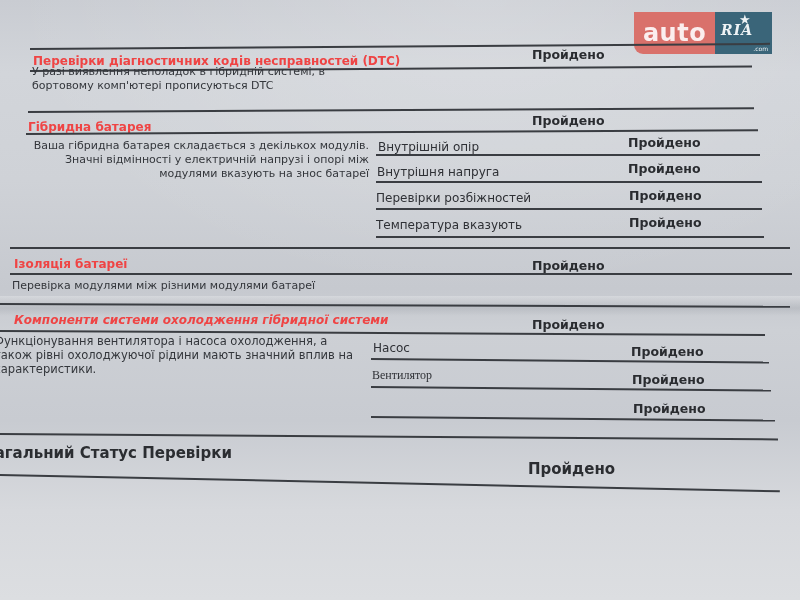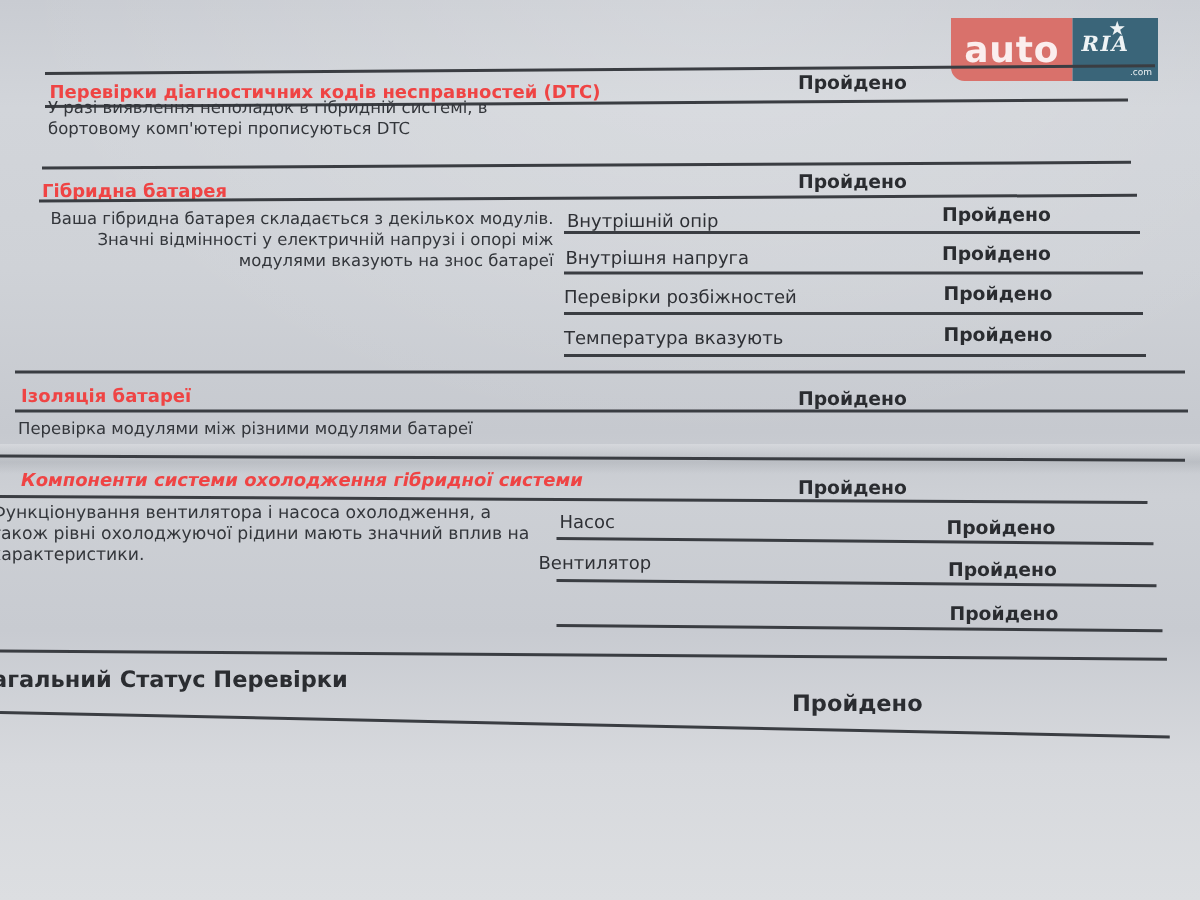--- a/index.html
+++ b/index.html
@@ -89,21 +89,21 @@
 
   <div class="txt h2" style="left:2px; top:313px; font-style:italic;margin-left:12px;">Компоненти системи охолодження гібридної системи</div>
   <div class="txt pass" style="left:532px; top:317px;">Пройдено</div>
   <div class="rule" style="left:0px; top:330px; width:765px; transform:rotate(0.3deg);"></div>
   <div class="txt desc" style="left:-6px; top:334px; width:365px; font-size:11.5px;">Функціонування вентилятора і насоса охолодження, а також рівні охолоджуючої рідини мають значний вплив на характеристики.</div>
 
   <div class="txt label" style="left:373px; top:341px;">Насос</div>
   <div class="txt pass" style="left:631px; top:344px;">Пройдено</div>
   <div class="rule" style="left:371px; top:358px; width:398px; transform:rotate(0.5deg);"></div>
 
-  <div class="txt label" style="left:359px; top:368px;">Вентилятор</div>
+  <div class="txt label" style="left:372px; top:368px;font-family:Liberation Serif, serif;">Вентилятор</div>
   <div class="txt pass" style="left:632px; top:372px;">Пройдено</div>
   <div class="rule" style="left:371px; top:386px; width:400px; transform:rotate(0.5deg);"></div>
 
   <div class="txt pass" style="left:633px; top:401px;">Пройдено</div>
   <div class="rule" style="left:371px; top:416px; width:404px; transform:rotate(0.5deg);"></div>
 
   <div class="rule" style="left:0px; top:433px; width:778px; transform:rotate(0.4deg);"></div>
   <div class="txt total" style="left:-16px; top:444px;">Загальний Статус Перевірки</div>
   <div class="txt total-pass" style="left:528px; top:460px;">Пройдено</div>
   <div class="rule" style="left:0px; top:474px; width:780px; transform:rotate(1.2deg);"></div>

